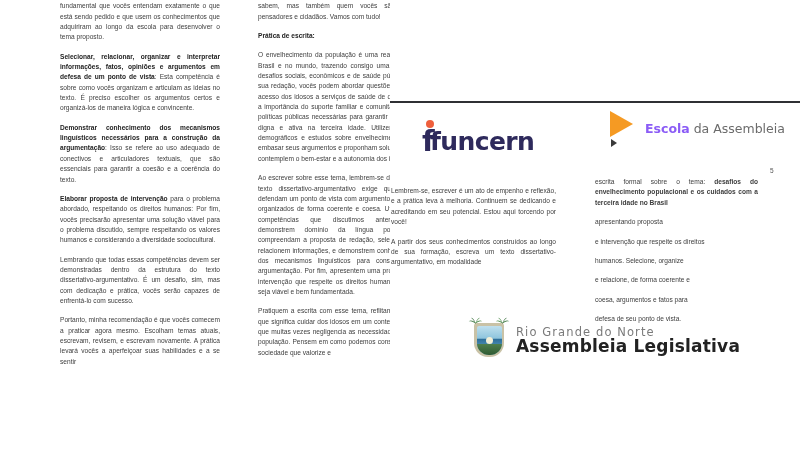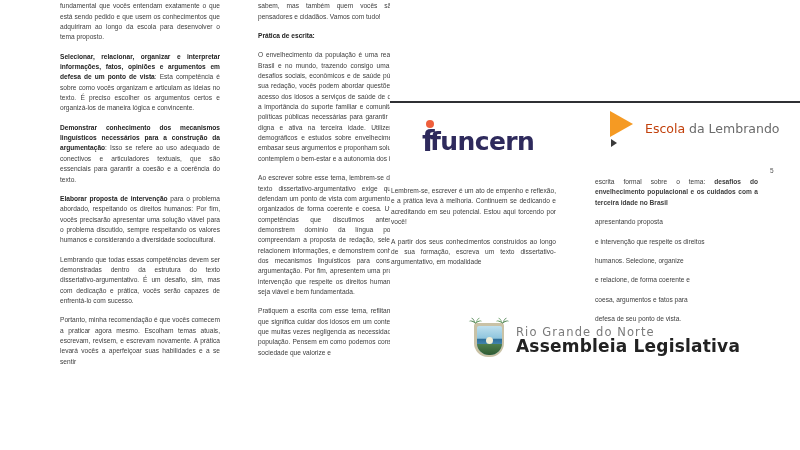--- a/index.html
+++ b/index.html
@@ -150,21 +150,21 @@
     border-bottom: 4px solid transparent;
     border-left: 6px solid #3a3a3a;
   }
   .es-text {
     font-size: 12.5px;
     line-height: 14.5px;
     color: #6b6b6b;
     white-space: nowrap;
     font-family: "DejaVu Sans", sans-serif;
   }
-  .es-text b { color: #c2410c; font-weight: normal; }
+  .es-text b { color: #8b5cf6; font-weight: bold; }
 
   
   #page-number {
     position: absolute;
     left: 380px;
     top: 167px;
     font-size: 6.5px;
     color: #555;
   }
 
@@ -315,21 +315,21 @@
       </div>
       <div class="fc-word">funcern</div>
     </div>
 
     <div id="logo-escola">
       <div class="es-mark">
         <div class="es-tri-big"></div>
         <div class="es-tri-small"></div>
       </div>
       <div class="es-text">
-        <div><b>Escola</b><span> da Lembrando</span></div>
+        <div><b>Escola</b><span> da Assembleia</span></div>
       </div>
     </div>
   </div>
 
   <div id="page-number">5</div>
 
   <div id="rp-col-left">
     <p>Lembrem-se, escrever é um ato de empenho e reflexão, e a prática leva à melhoria. Continuem se dedicando e acreditando em seu potencial. Estou aqui torcendo por você!</p>
     <p>A partir dos seus conhecimentos construídos ao longo de sua formação, escreva um texto dissertativo-argumentativo, em modalidade</p>
   </div>

